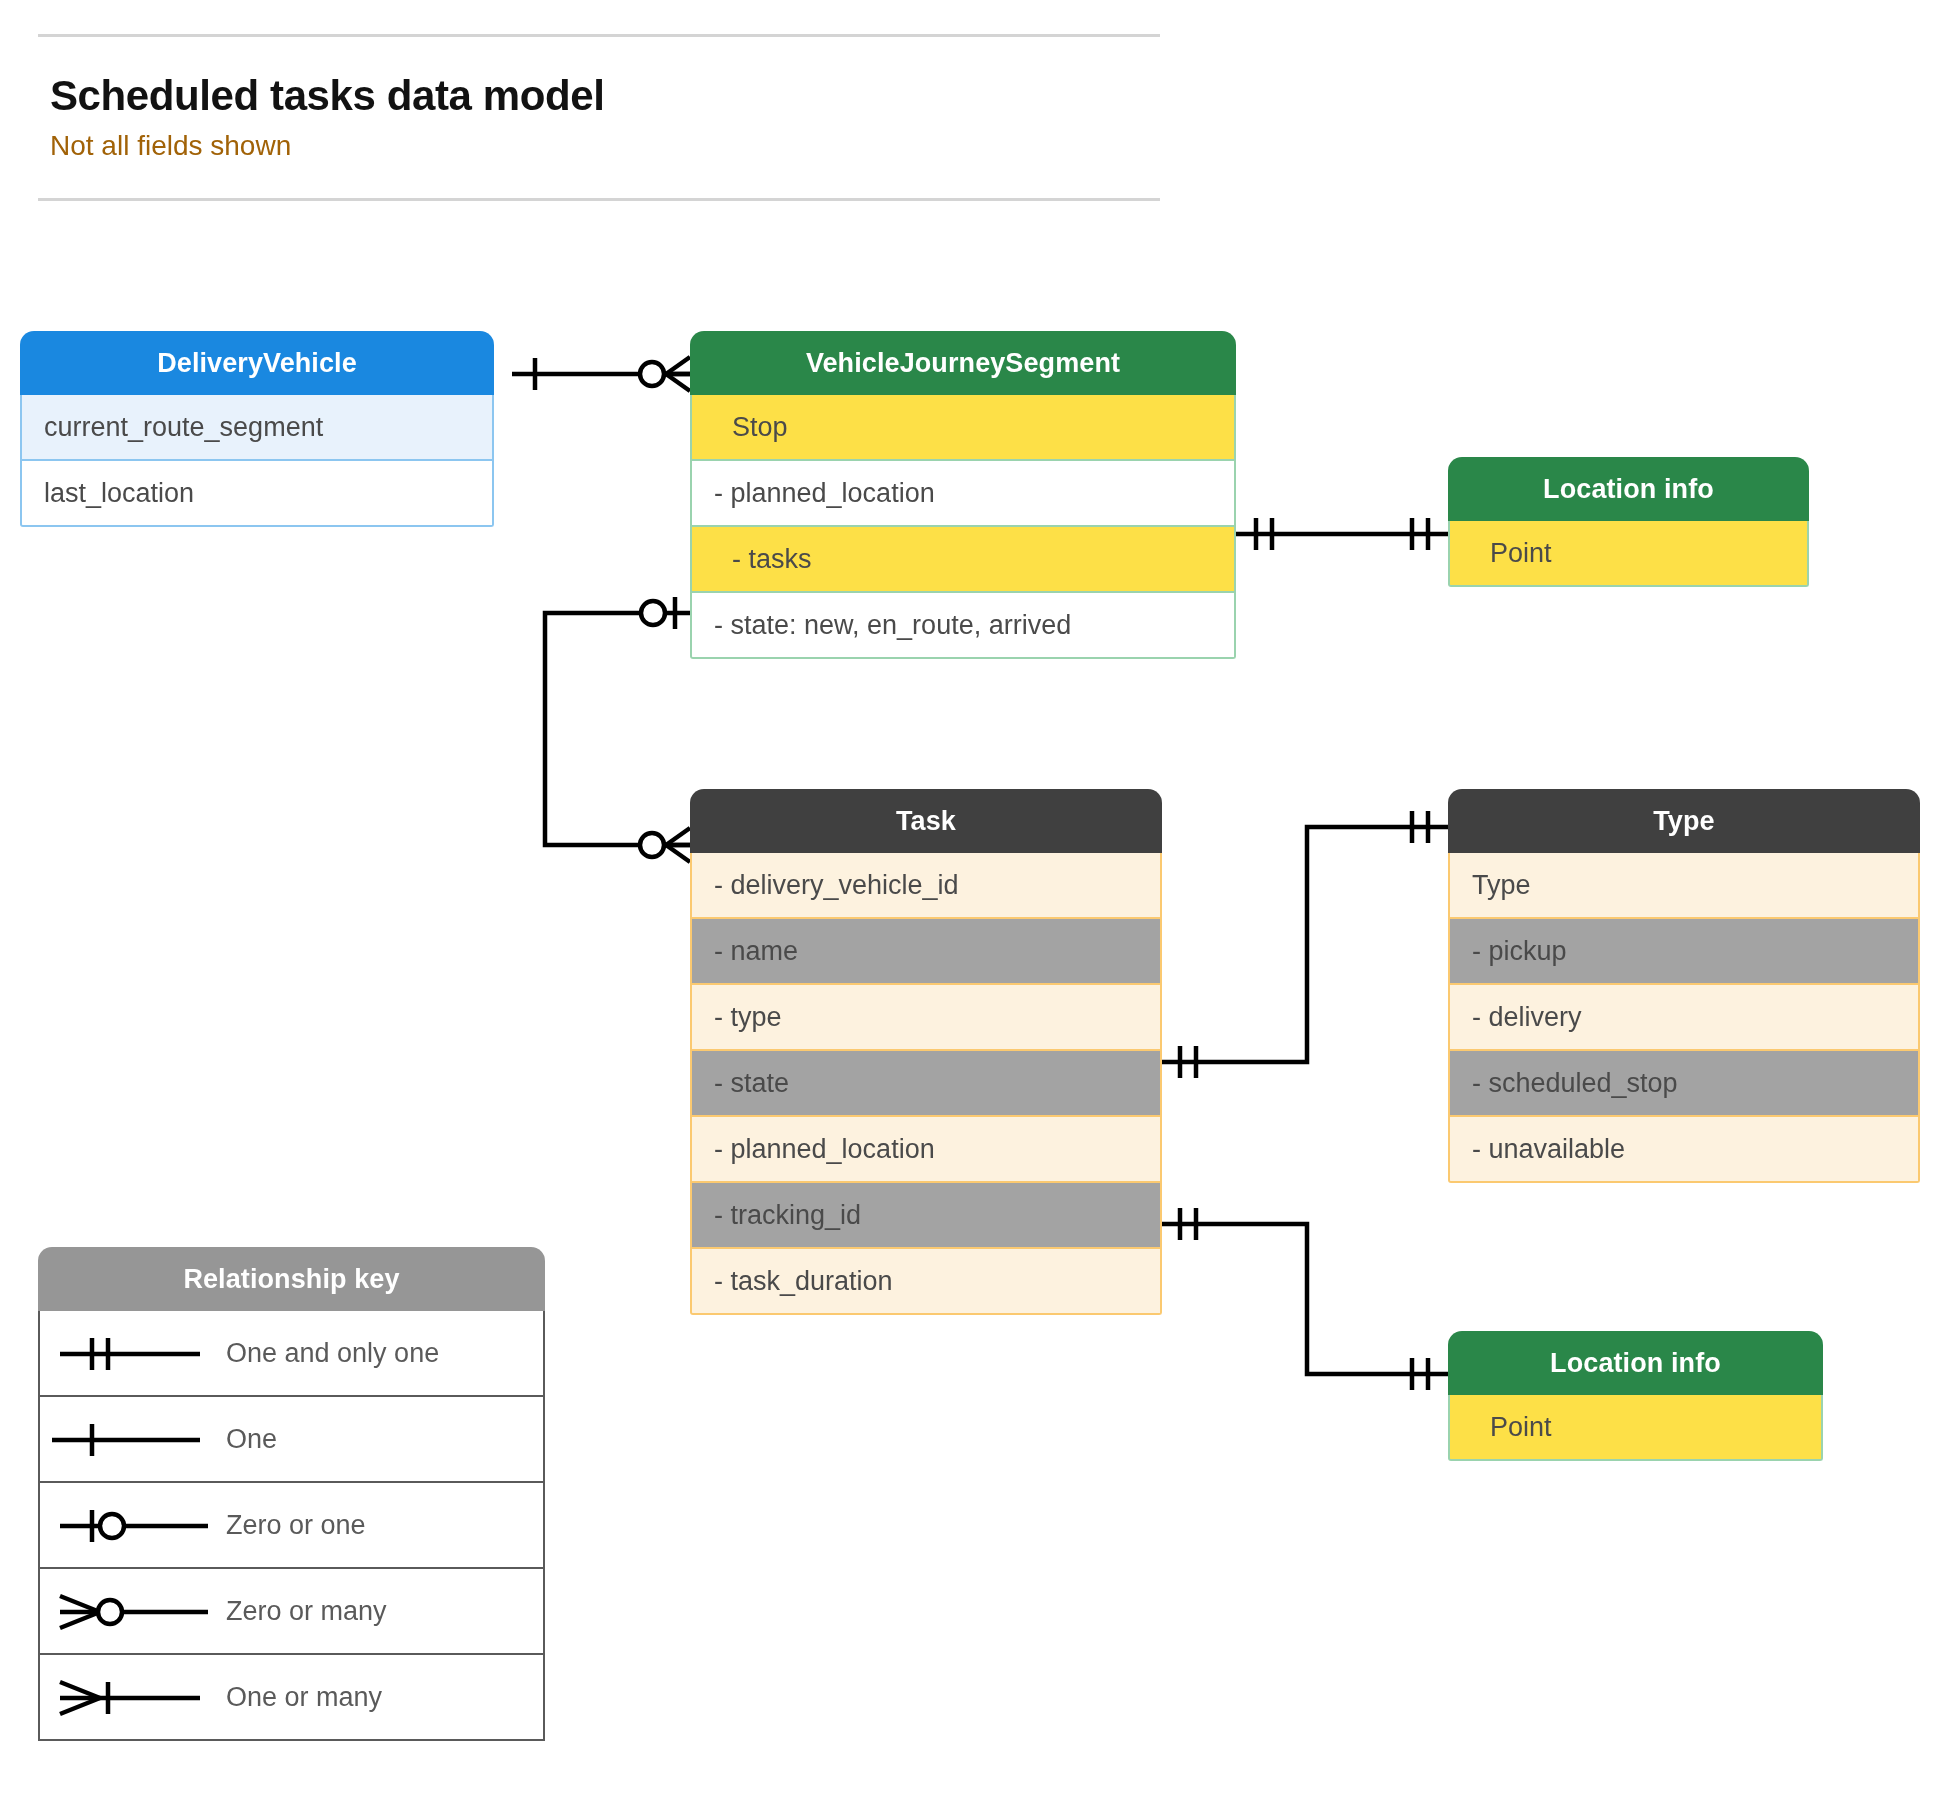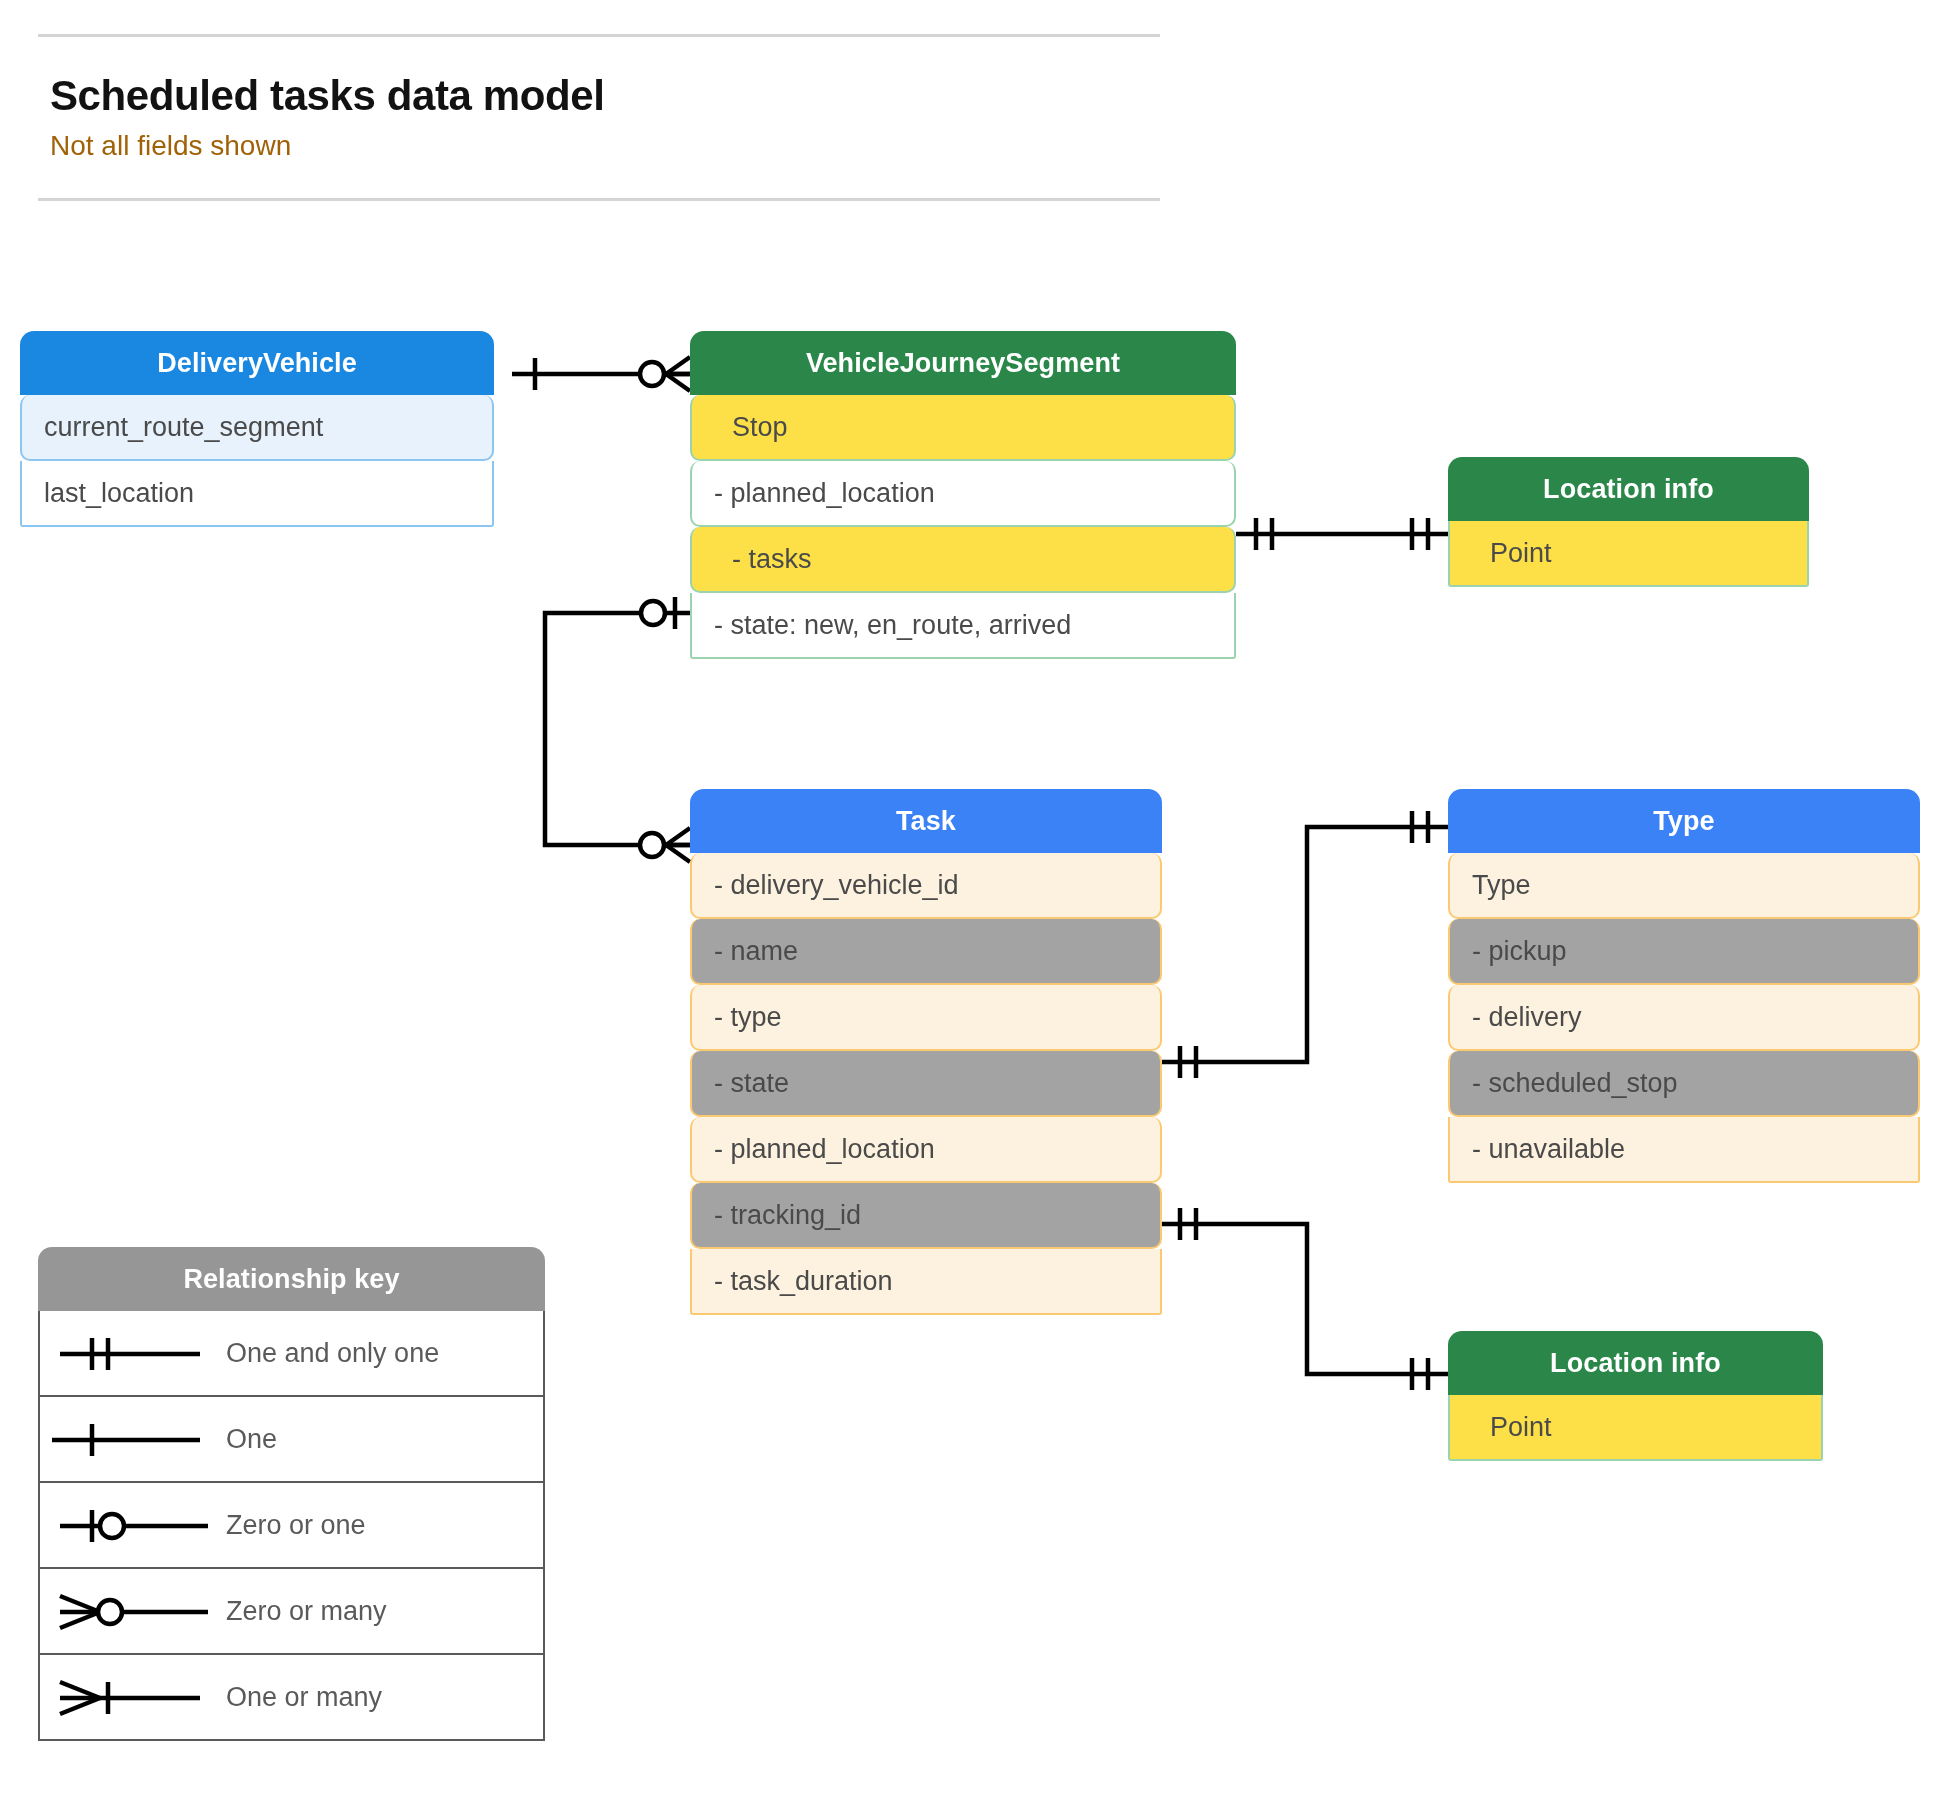--- a/index.html
+++ b/index.html
@@ -54,40 +54,39 @@
   }
   .entity-row {
     display: flex;
     align-items: center;
     padding-left: 22px;
     height: 66px;
     font-size: 27px;
     color: #4a4a4a;
     border-style: solid;
     border-width: 0 2px 2px 2px;
-    border-radius: 10px;
   }
   .entity-row:last-child {
     border-radius: 0 0 3px 3px;
   }
 
   
   .theme-blue .entity-header { background: #1a88e0; }
   .theme-blue .entity-row { border-color: #8cc6f0; }
   .theme-blue .entity-row.alt { background: #e8f2fc; }
   .theme-blue .entity-row.plain { background: #ffffff; }
 
   
   .theme-green .entity-header { background: #2a8749; }
   .theme-green .entity-row { border-color: #9ad3ae; }
   .theme-green .entity-row.alt { background: #fde047; padding-left: 40px; }
   .theme-green .entity-row.plain { background: #ffffff; }
 
   
-  .theme-orange .entity-header { background: #3b82f6; }
+  .theme-orange .entity-header { background: #404040; }
   .theme-orange .entity-row { border-color: #fbc970; }
   .theme-orange .entity-row.alt { background: #fdf2df; }
   .theme-orange .entity-row.plain { background: #a3a3a3; }
 
   
   .theme-grey .entity-header { background: #969696; }
 
   
   #entity-deliveryvehicle { left: 20px;  top: 331px;  width: 474px; }
   #entity-vjs            { left: 690px;  top: 331px;  width: 546px; }

